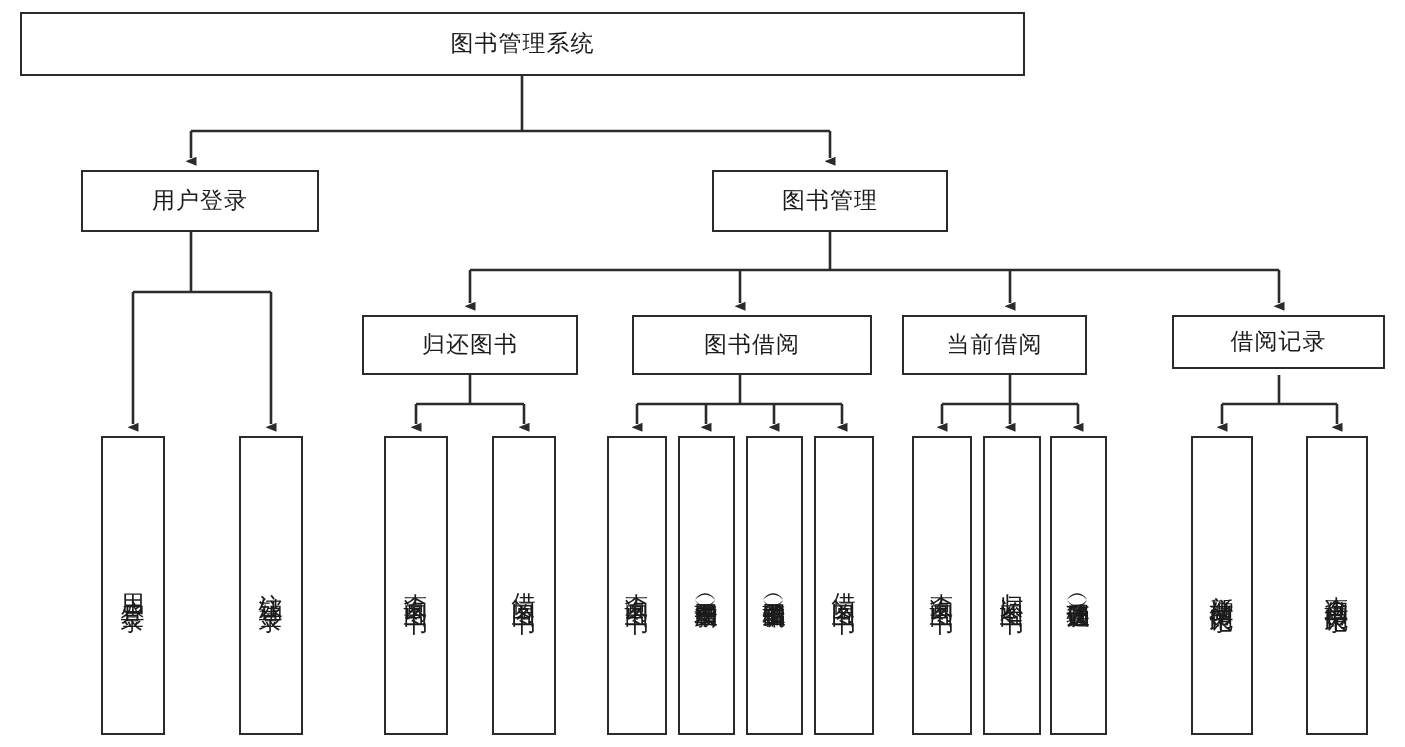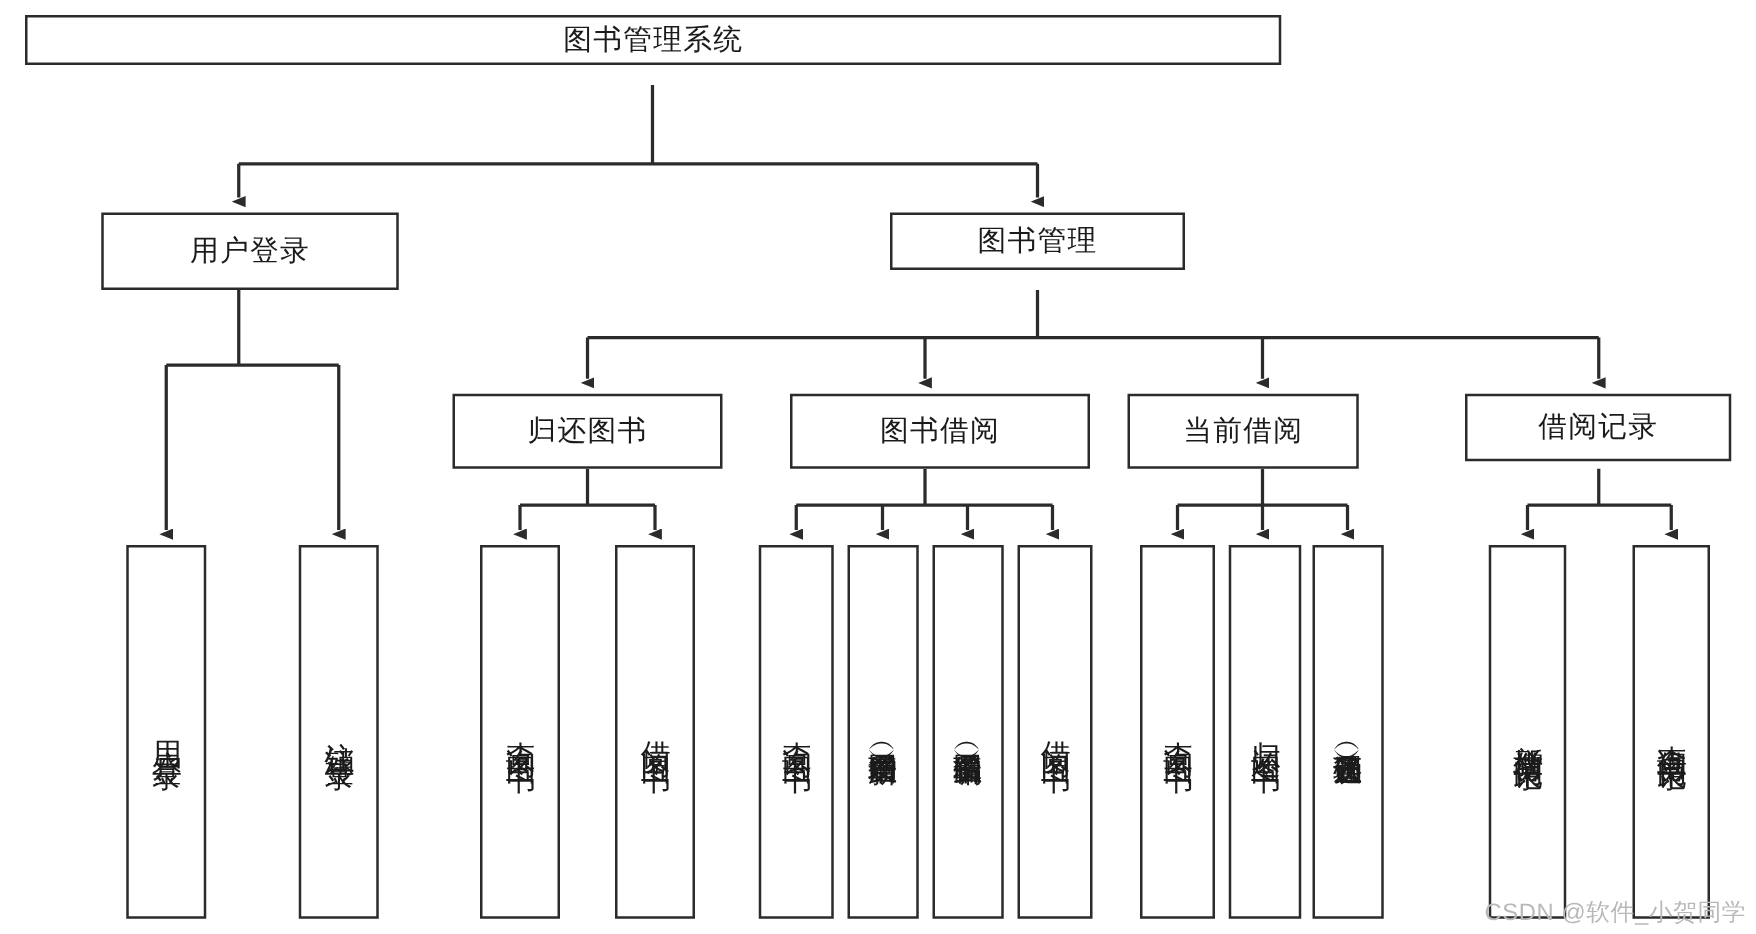--- a/index.html
+++ b/index.html
@@ -112,28 +112,28 @@
       <path d="M1010,404 L1010,424" marker-end="url(#arrow)"></path>
       <path d="M1078,404 L1078,424" marker-end="url(#arrow)"></path>
 
       <path d="M1279,375 L1279,404"></path>
       <path d="M1222,404 L1337,404"></path>
       <path d="M1222,404 L1222,424" marker-end="url(#arrow)"></path>
       <path d="M1337,404 L1337,424" marker-end="url(#arrow)"></path>
     </g>
   </svg>
 
-  <div class="node horiz" style="left:20px;top:12px;width:1005px;height:40px;">
+  <div class="node horiz" style="left:20px;top:12px;width:1005px;height:64px;">
     <span>图书管理系统</span>
   </div>
 
   <div class="node horiz" style="left:81px;top:170px;width:238px;height:62px;">
     <span>用户登录</span>
   </div>
-  <div class="node horiz" style="left:712px;top:170px;width:236px;height:46px;">
+  <div class="node horiz" style="left:712px;top:170px;width:236px;height:62px;">
     <span>图书管理</span>
   </div>
 
   <div class="node horiz" style="left:362px;top:315px;width:216px;height:60px;">
     <span>归还图书</span>
   </div>
   <div class="node horiz" style="left:632px;top:315px;width:240px;height:60px;">
     <span>图书借阅</span>
   </div>
   <div class="node horiz" style="left:902px;top:315px;width:185px;height:60px;">
@@ -180,15 +180,14 @@
     <span>确认归还（管理员）</span>
   </div>
 
   <div class="node vert tight" style="left:1191px;top:436px;width:62px;height:299px;">
     <span>新增借阅记录</span>
   </div>
   <div class="node vert tight" style="left:1306px;top:436px;width:62px;height:299px;">
     <span>查询借阅记录</span>
   </div>
 
-  <div id="watermark">CSDN @软件_小贺同学</div>
 
 </div>
 
 </body></html>

